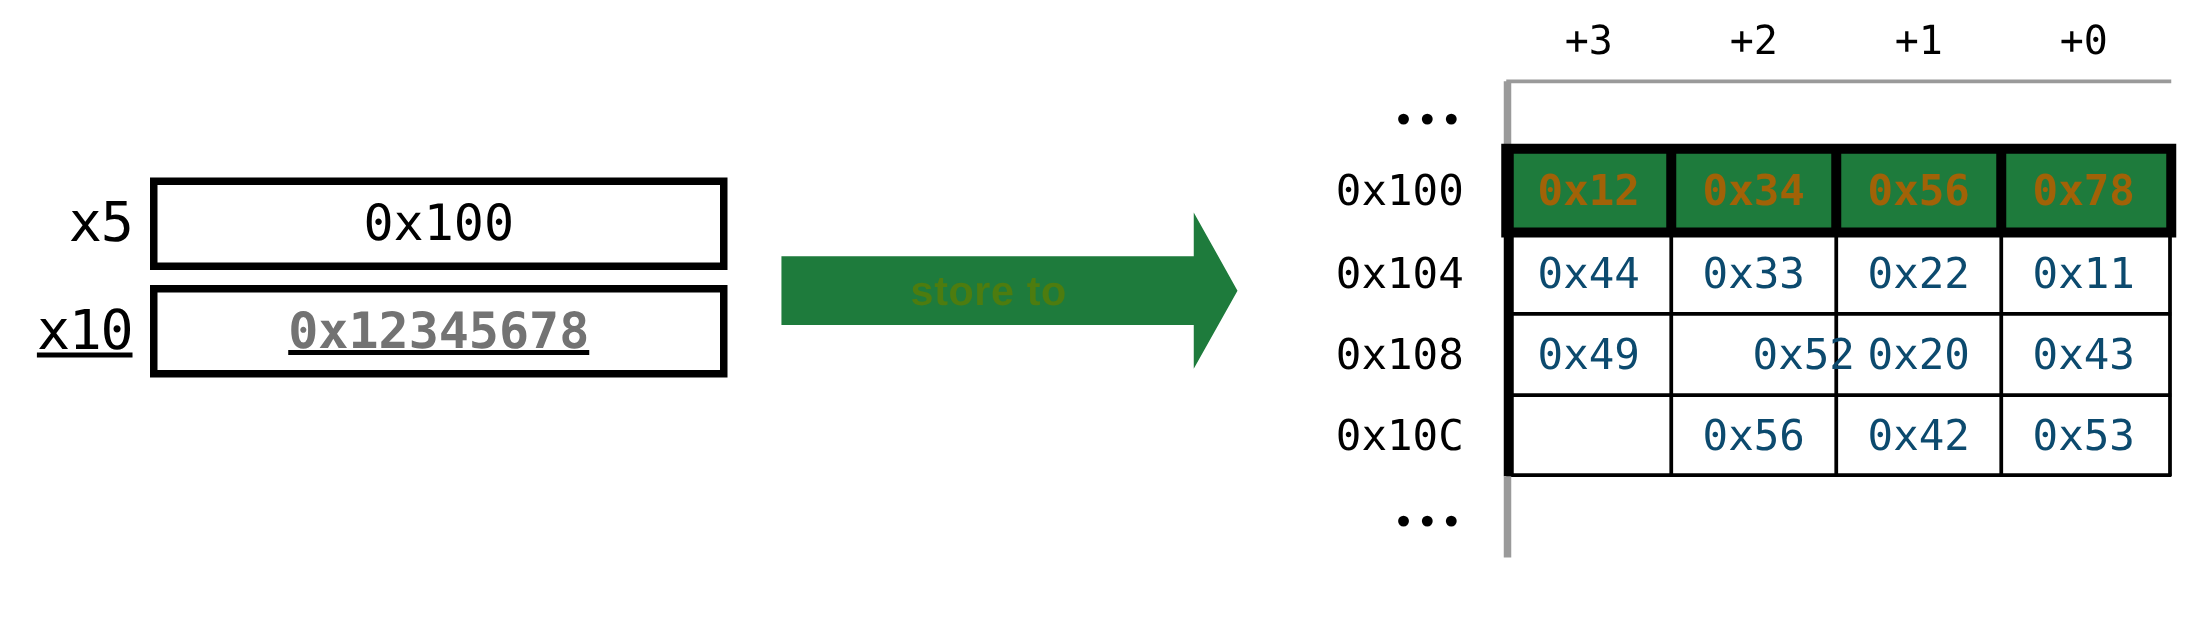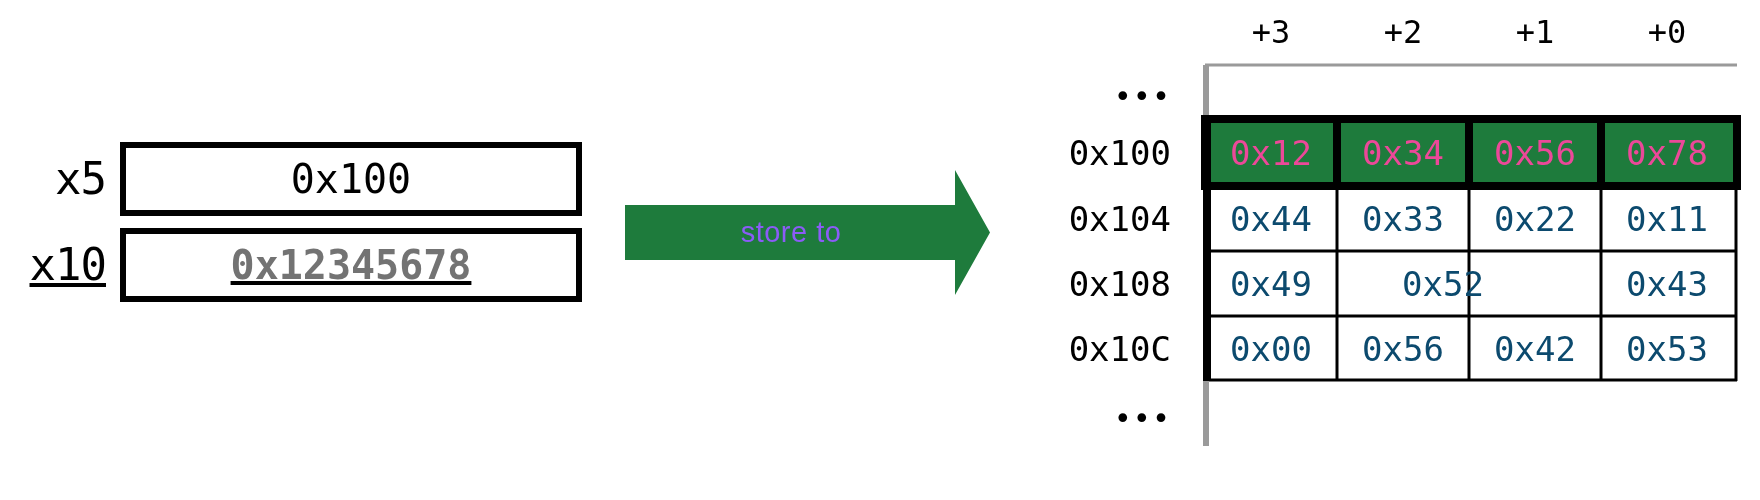--- a/index.html
+++ b/index.html
@@ -82,23 +82,23 @@
   #arrow-label {
     position: absolute;
     left: 0px;
     top: 0px;
     width: 340px;
     height: 165px;
     display: flex;
     align-items: center;
     justify-content: center;
     font-family: "Liberation Sans", sans-serif;
-    font-weight: normal;
-    font-size: 29px;
-    color: #8b5cf6;
+    font-weight: bold;
+    font-size: 33px;
+    color: #4d7c0f;
     letter-spacing: 0.5px;
     padding-right: 8px;
     box-sizing: border-box;
   }
 
   
   #memory {
     position: absolute;
     left: 955px;
     top: 6px;
@@ -139,22 +139,22 @@
   .cell-text {
     position: absolute;
     width: 132px;
     text-align: center;
     font-family: "DejaVu Sans Mono", monospace;
     font-size: 34px;
     color: #0c4a6e;
     line-height: 1;
   }
   .cell-text.hl {
-    color: #ec4899;
-    font-weight: normal;
+    color: #a16207;
+    font-weight: bold;
   }
 </style>
 </head>
 <body>
 
 <div id="registers">
 
   <div class="reg-row row-x5">
     <div class="reg-label">x5</div>
     <div class="reg-box">
@@ -225,23 +225,23 @@
 
   <div class="row-label" style="top:196px;">0x104</div>
   <div class="cell-text" style="left:250px; top:196px;">0x44</div>
   <div class="cell-text" style="left:382px; top:196px;">0x33</div>
   <div class="cell-text" style="left:514px; top:196px;">0x22</div>
   <div class="cell-text" style="left:646px; top:196px;">0x11</div>
 
   <div class="row-label" style="top:261px;">0x108</div>
   <div class="cell-text" style="left:250px; top:261px;">0x49</div>
   <div class="cell-text" style="left:382px; top:261px;margin-left:40px;">0x52</div>
+  <div class="cell-text" style="left:514px; top:261px;">0x20</div>
   <div class="cell-text" style="left:646px; top:261px;">0x43</div>
 
   <div class="row-label" style="top:326px;">0x10C</div>
-  <div class="cell-text" style="left:250px; top:326px;">0x00</div>
   <div class="cell-text" style="left:382px; top:326px;">0x56</div>
   <div class="cell-text" style="left:514px; top:326px;">0x42</div>
   <div class="cell-text" style="left:646px; top:326px;">0x53</div>
 
   <div class="row-label ellipsis" style="top:398px;">•••</div>
 
 </div>
 
 </body></html>

